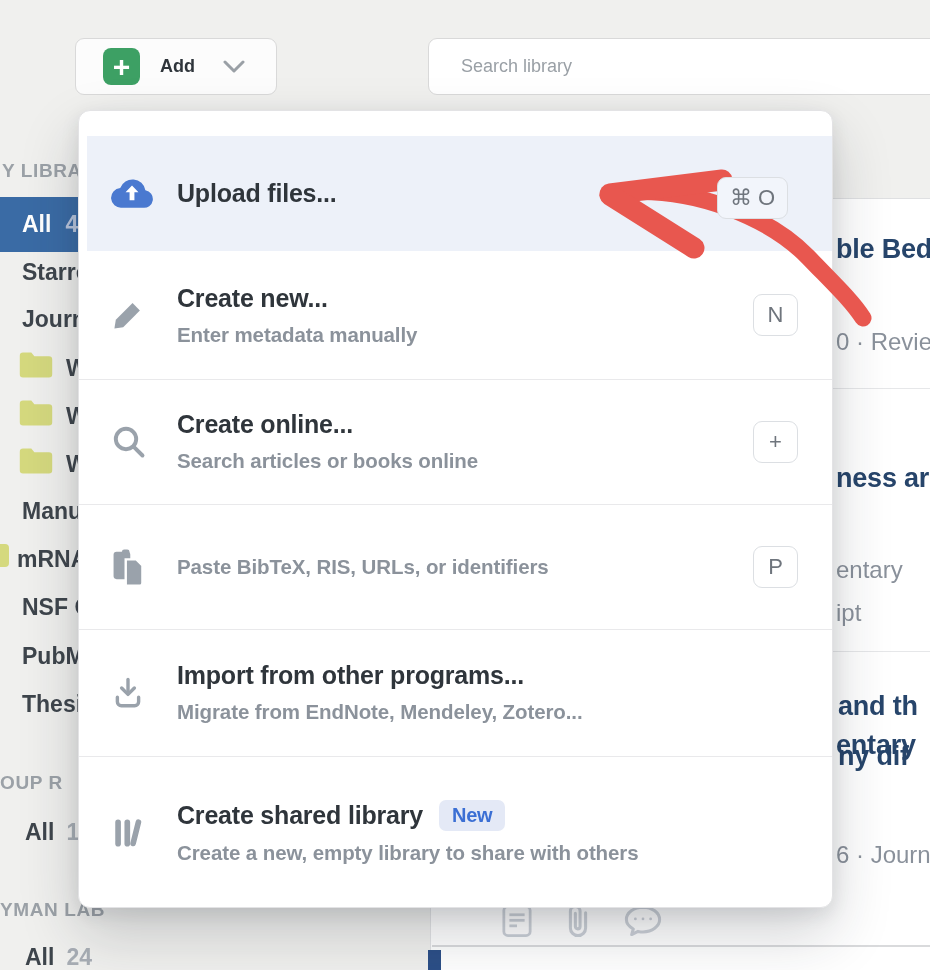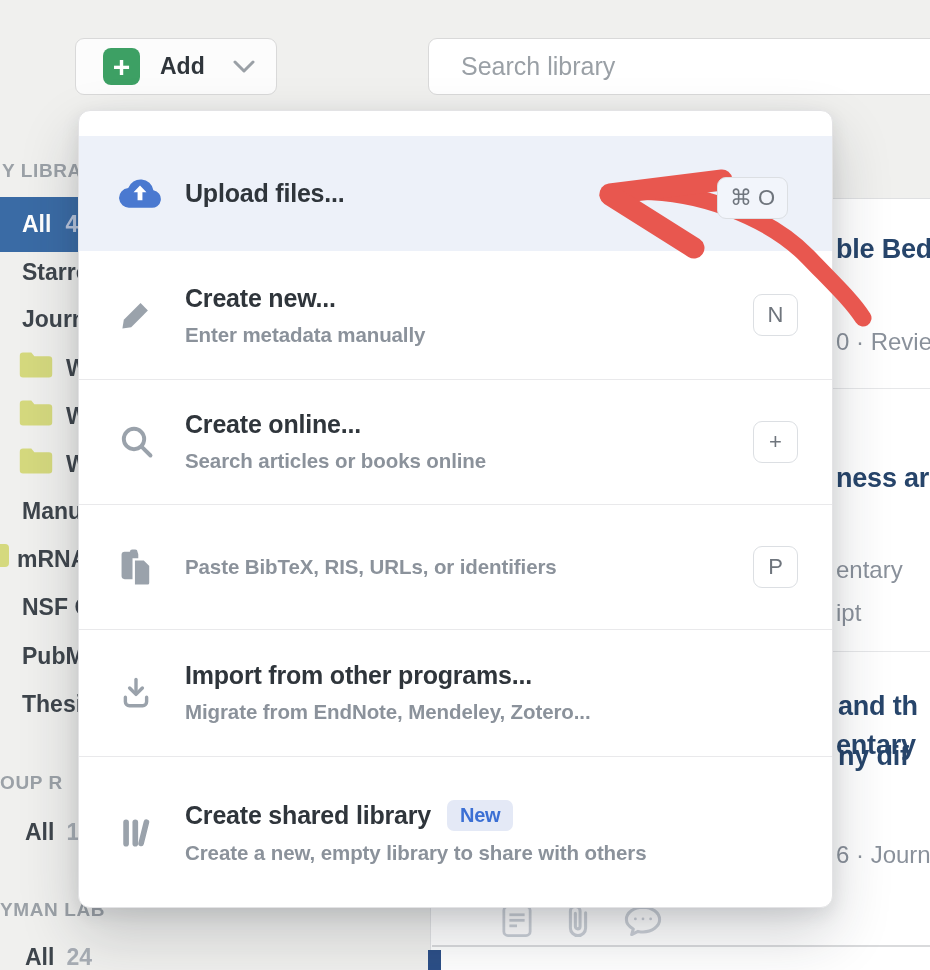--- a/index.html
+++ b/index.html
@@ -31,33 +31,33 @@
   .folder-row { display:flex; align-items:center; gap:12px; }
   .tag-chip { position:absolute; left:0; top:544px; width:9px; height:23px; background:#d5d97e;
     border-radius:0 4px 4px 0; z-index:2; }
 
   
   .add-btn { position:absolute; left:75px; top:38px; width:202px; height:57px; background:#fcfcfc;
     border:1px solid #d9d9d9; border-radius:9px; display:flex; align-items:center; padding:0 20px 0 27px;
     gap:20px; z-index:5; cursor:pointer; }
   .add-plus { width:37px; height:37px; background:#3da064; border-radius:8px; color:#fff;
     display:flex; align-items:center; justify-content:center; font-size:30px; font-weight:700; line-height:1; }
-  .add-label { font-size:23px; font-weight:700; color:#2f353b; }
+  .add-label { font-size:18px; font-weight:700; color:#2f353b; }
   .search-box { position:absolute; left:428px; top:38px; width:520px; height:57px; background:#fff;
     border:1px solid #d9d9d9; border-radius:9px; display:flex; align-items:center; padding-left:32px; z-index:5; }
-  .search-box input { border:none; outline:none; font-size:25px; color:#3e454c; width:400px; background:transparent;
+  .search-box input { border:none; outline:none; font-size:18px; color:#3e454c; width:400px; background:transparent;
     font-family:"Liberation Sans", sans-serif; }
   .search-box input::placeholder { color:#9aa0a6; }
 
   
   .menu { position:absolute; left:78px; top:110px; width:755px; height:798px; background:#fff;
     border:1px solid #e3e3e5; border-radius:12px; z-index:20; overflow:hidden;
     box-shadow:0 26px 60px rgba(30,35,45,.20), 0 6px 18px rgba(30,35,45,.10); }
-  .menu-item { position:absolute; left:0; right:0; display:flex; align-items:center;
-    padding:0 34px 0 40px; cursor:pointer; }
+  .menu-item { position:absolute; left:8px; right:0; display:flex; align-items:center;
+    padding:0 34px 0 24px; cursor:pointer; }
   .mi-hl { background:#edf1f9; }
   .mi-icon { flex:0 0 46px; display:flex; align-items:center; }
   .mi-text { flex:1; display:flex; flex-direction:column; gap:10px; padding-left:20px; }
   .mi-title { font-size:25px; font-weight:700; color:#2f353b; letter-spacing:-0.2px;
     display:flex; align-items:center; gap:16px; }
   .mi-sub { font-size:20.5px; font-weight:600; color:#8b929b; letter-spacing:-0.1px; }
   .menu-divider { position:absolute; left:0; right:0; height:1px; background:#e9e9eb; }
   .kbd { min-width:45px; height:42px; border:1.5px solid #dcdfe3; border-radius:9px; background:#fff;
     display:flex; align-items:center; justify-content:center; color:#6f757d; font-size:22px; padding:0 12px; }
   .kbd-float { position:absolute; left:717px; top:177px; z-index:40; background:#f2f5fb; }

